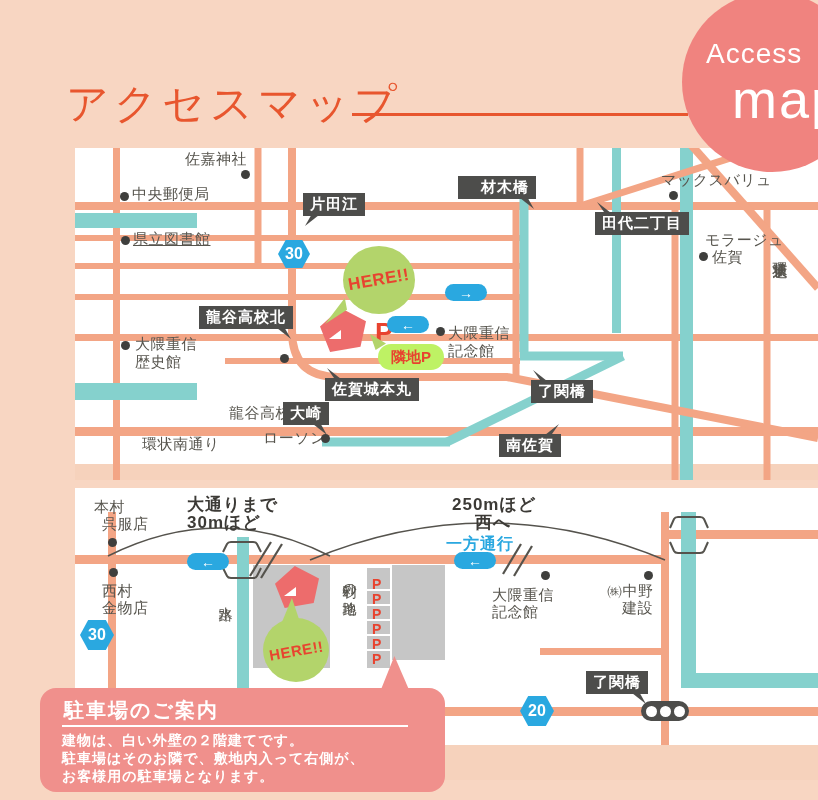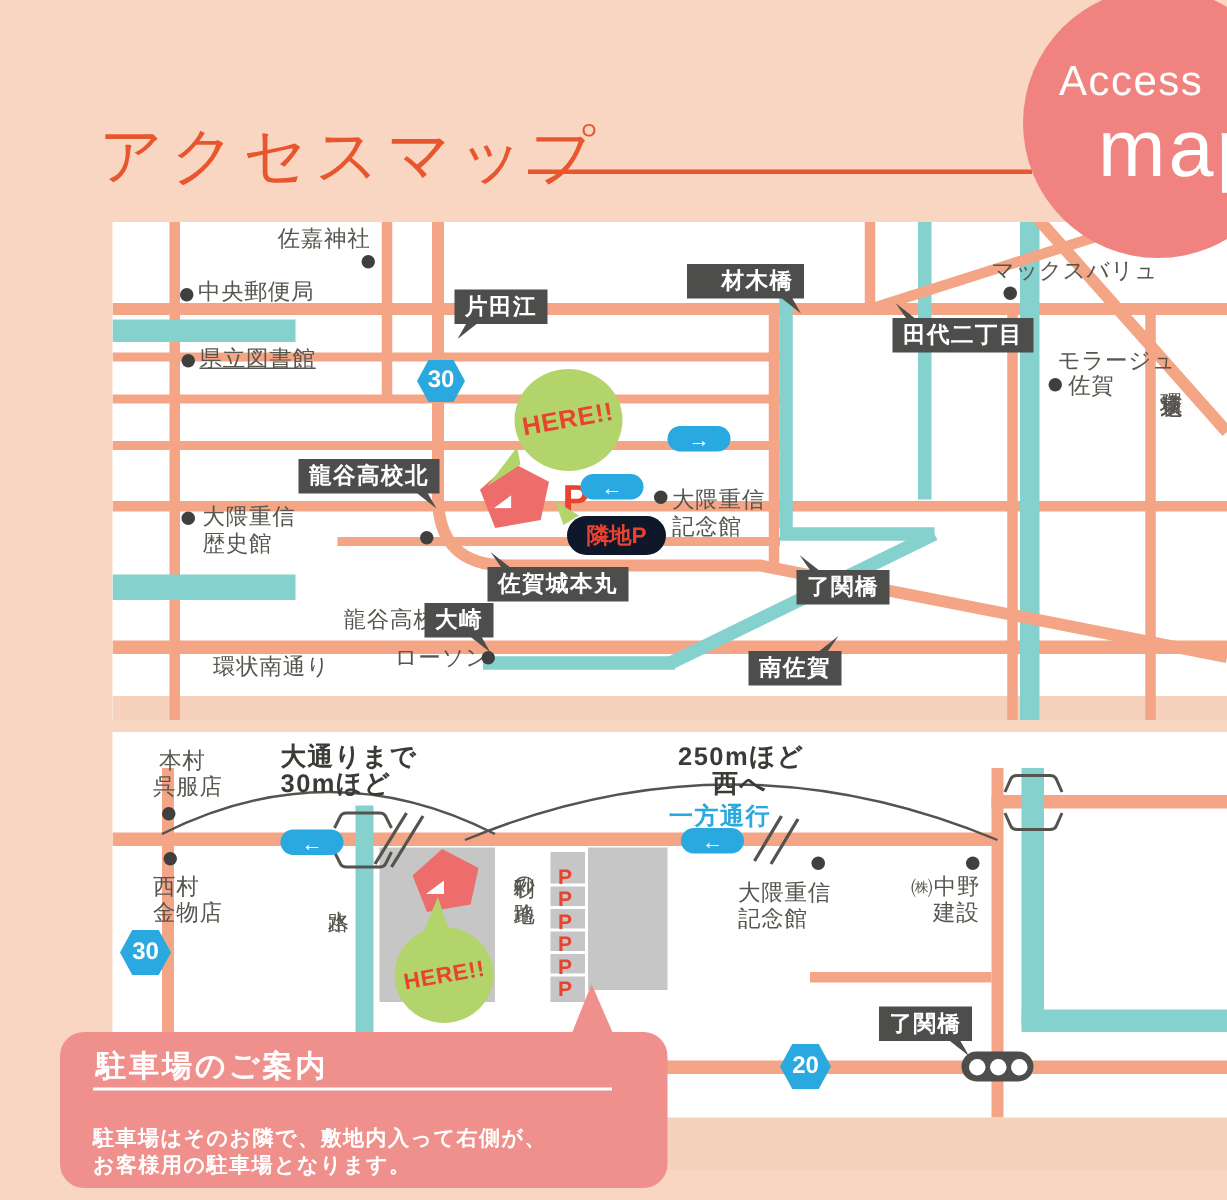--- a/index.html
+++ b/index.html
@@ -139,21 +139,21 @@
 
     <div style="position:absolute;left:245px;top:160px;width:46px;height:44px;background:#ed6c6c;clip-path:polygon(45% 0,100% 30%,88% 88%,22% 100%,0 42%);z-index:6;">
       <span style="position:absolute;left:9px;top:22px;width:12px;height:9px;background:#fff;clip-path:polygon(0 100%,100% 0,100% 100%);"></span>
     </div>
     <div class="redP" style="left:300px;top:170px;font-size:27px;">P</div>
     <div class="bubble" style="left:268px;top:98px;width:72px;height:68px;">
       <span style="font-size:17px;">HERE!!</span>
     </div>
     <div class="bubble-tail" style="left:250px;top:150px;width:22px;height:26px;clip-path:polygon(90% 0,0 100%,100% 45%);"></div>
 
-    <div style="position:absolute;left:303px;top:196px;width:66px;height:26px;background:#0f172a;border-radius:14px;display:flex;align-items:center;justify-content:center;z-index:7;">
+    <div style="position:absolute;left:303px;top:196px;width:66px;height:26px;background:#bef264;border-radius:14px;display:flex;align-items:center;justify-content:center;z-index:7;">
       <span style="color:#e8432f;font-weight:bold;font-size:15px;">隣地P</span>
     </div>
     <div class="bubble-tail" style="left:295px;top:186px;width:16px;height:16px;clip-path:polygon(0 0,100% 60%,35% 100%);"></div>
   </div>
 
   <div class="panel" style="left:75px;top:488px;width:743px;height:292px;">
 
     <div class="road" style="left:0;top:67px;width:590px;height:9px;"></div>
     <div class="road" style="left:586px;top:42px;width:157px;height:9px;"></div>
     <div class="road" style="left:586px;top:24px;width:8px;height:233px;"></div>
@@ -201,21 +201,21 @@
     <div class="annot" style="left:400px;top:23px;text-align:center;">西へ</div>
     <div class="annot" style="left:371px;top:46px;color:#2aa8e0;font-size:16px;">一方通行</div>
 
     <div class="arrowbox" style="left:379px;top:64px;width:42px;height:17px;">
       <span>←</span>
     </div>
     <div class="arrowbox" style="left:112px;top:65px;width:42px;height:17px;">
       <span>←</span>
     </div>
 
-    <div class="lm-text" style="left:31px;top:10px;font-family:Liberation Serif, serif;">本村</div>
+    <div class="lm-text" style="left:19px;top:10px;font-family:Liberation Serif, serif;">本村</div>
     <div class="lm-text" style="left:27px;top:27px;">呉服店</div>
     <div class="lm-dot" style="left:33px;top:50px;"></div>
     <div class="lm-dot" style="left:34px;top:80px;"></div>
     <div class="lm-text" style="left:27px;top:94px;">西村</div>
     <div class="lm-text" style="left:27px;top:111px;">金物店</div>
     <div class="lm-text vtext" style="left:142px;top:108px;height:48px;font-size:14px;">水路</div>
     <div class="lm-text vtext" style="left:266px;top:85px;height:86px;font-size:14px;">砂利の路地</div>
     <div class="lm-dot" style="left:466px;top:83px;"></div>
     <div class="lm-text" style="left:417px;top:98px;">大隈重信</div>
     <div class="lm-text" style="left:417px;top:115px;">記念館</div>
@@ -247,17 +247,18 @@
     <div class="plabel" style="left:511px;top:183px;">
       <span>了関橋</span>
       <span class="tri" style="right:2px;bottom:-10px;clip-path:polygon(100% 100%,0 0,55% 0);"></span>
     </div>
   </div>
 
   <div style="position:absolute;left:380px;top:656px;width:30px;height:36px;background:#f0908c;clip-path:polygon(0 100%,100% 100%,48% 0);z-index:11;"></div>
   <div style="position:absolute;left:40px;top:688px;width:405px;height:104px;background:#f0908c;border-radius:16px;z-index:12;">
     <div style="position:absolute;left:24px;top:9px;color:#fff;font-size:20px;font-weight:bold;letter-spacing:2px;">駐車場のご案内</div>
     <div style="position:absolute;left:22px;top:37px;width:346px;height:2px;background:#fff;"></div>
+    <div style="position:absolute;left:22px;top:44px;color:#fff;font-size:14px;font-weight:bold;letter-spacing:1px;">建物は、白い外壁の２階建てです。</div>
     <div style="position:absolute;left:22px;top:62px;color:#fff;font-size:14px;font-weight:bold;letter-spacing:1px;">駐車場はそのお隣で、敷地内入って右側が、</div>
     <div style="position:absolute;left:22px;top:80px;color:#fff;font-size:14px;font-weight:bold;letter-spacing:1px;">お客様用の駐車場となります。</div>
   </div>
 
 </div>
 
 </body></html>

